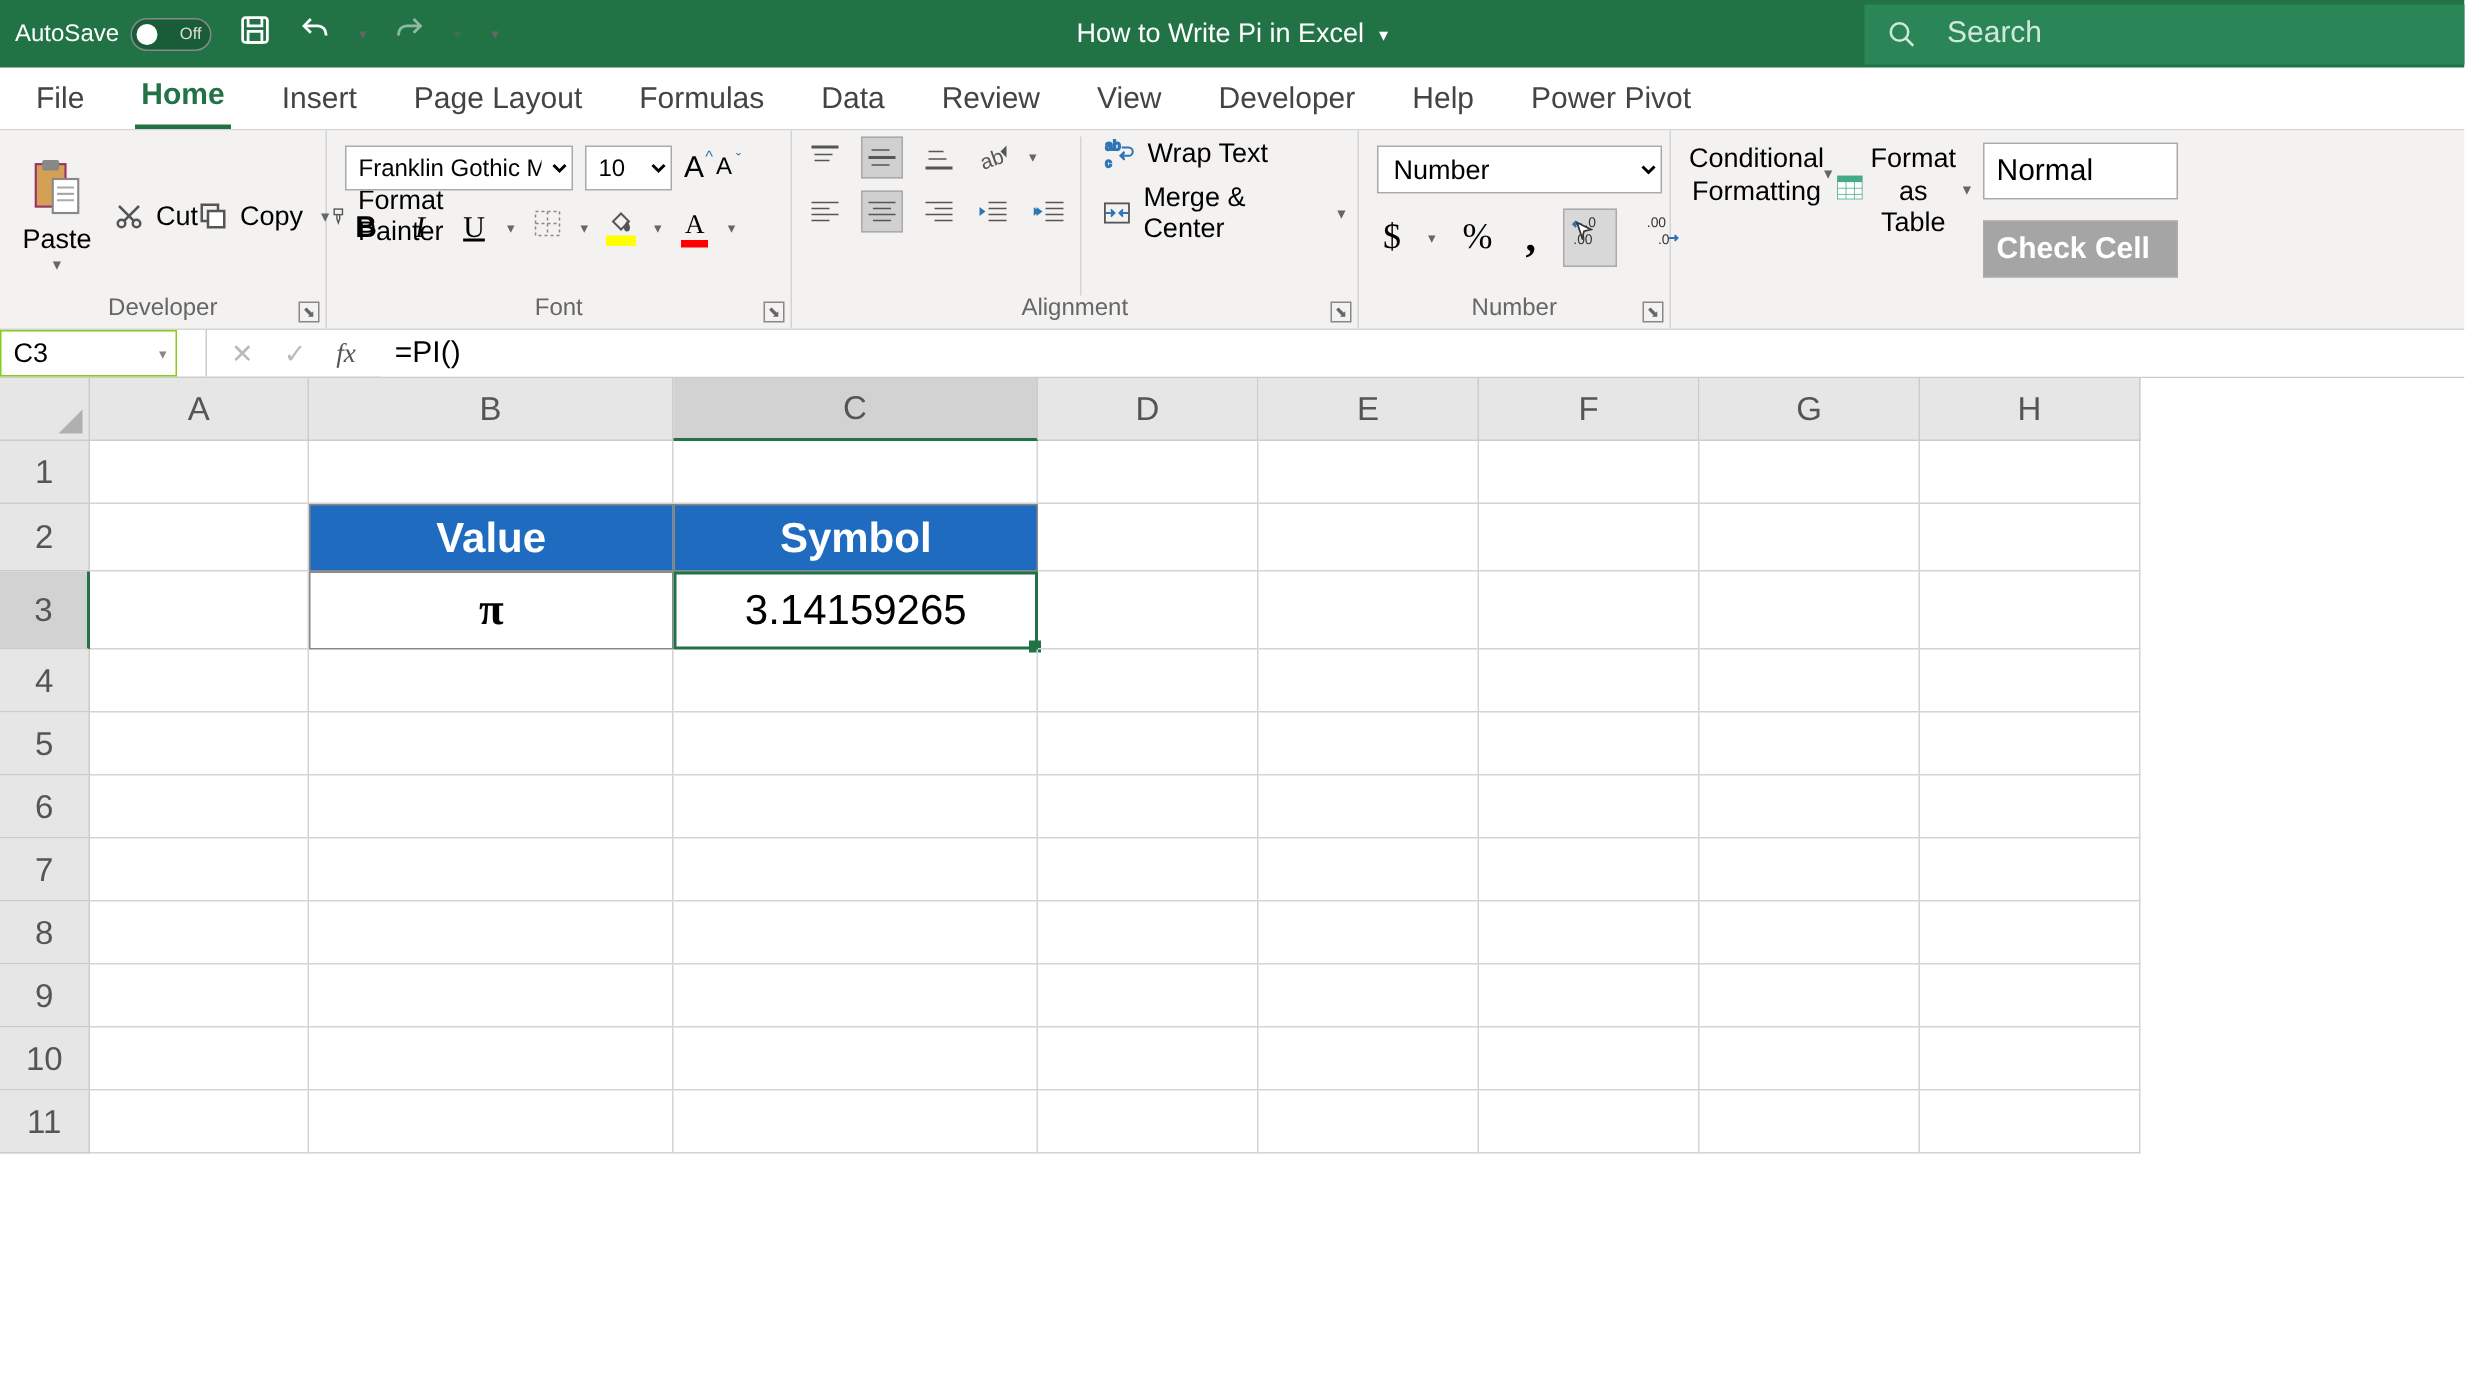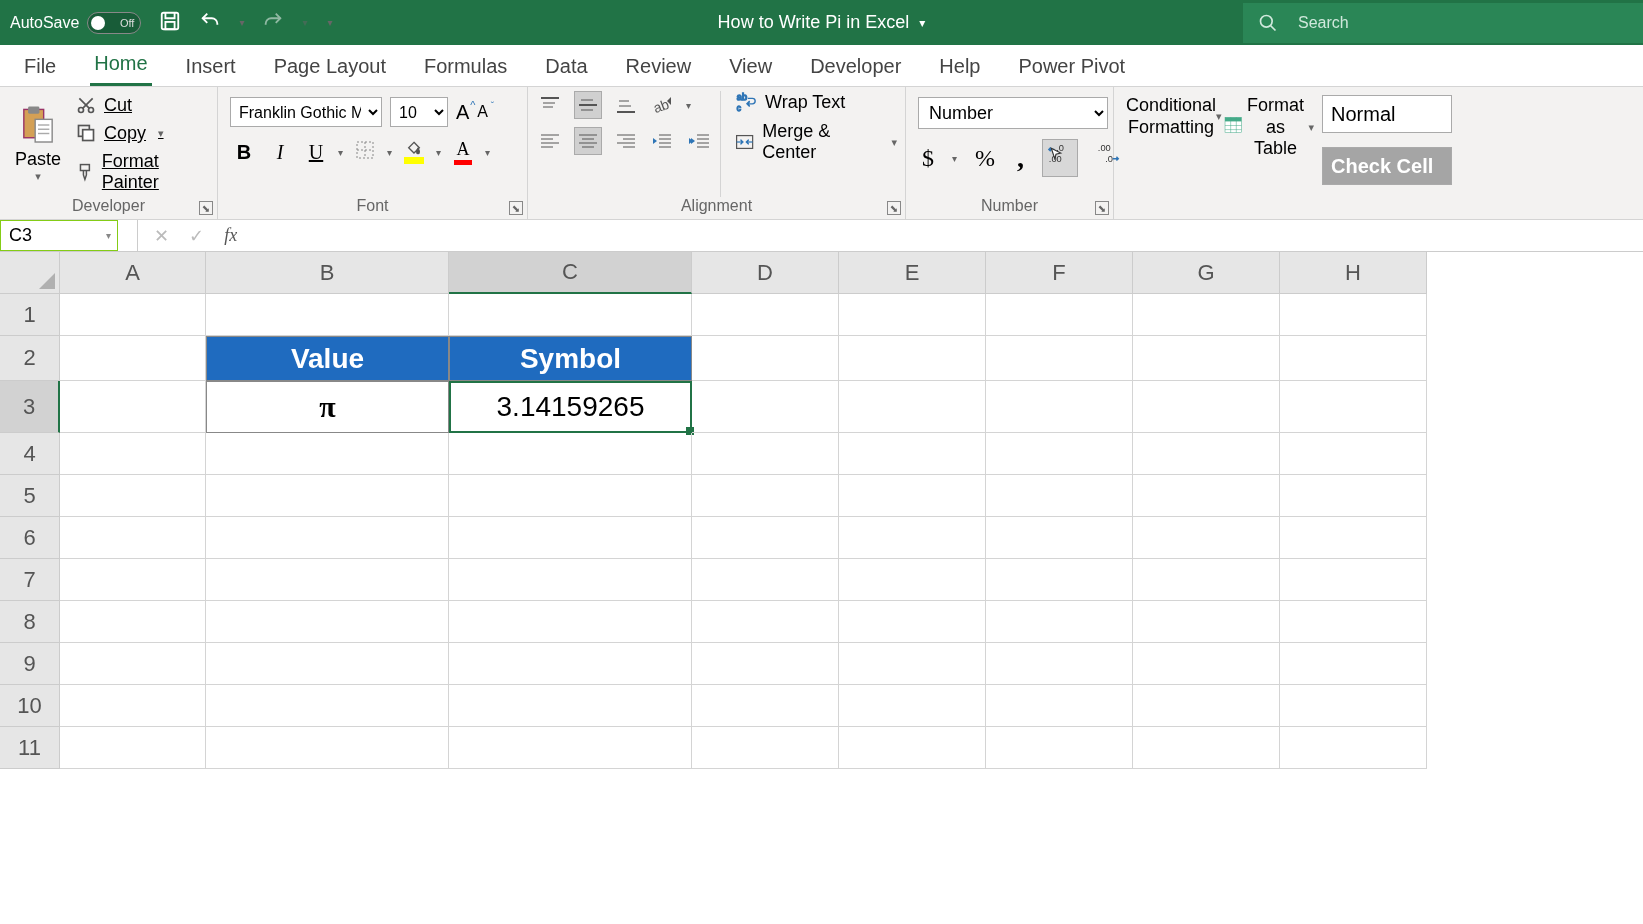--- a/index.html
+++ b/index.html
@@ -14,35 +14,35 @@
     .qat-icon { margin-left: 18px; cursor: pointer; }
     .qat-icon svg { stroke: #fff; fill: none; }
     .title-text { position: absolute; left: 50%; transform: translateX(-50%); font-size: 18px; display: flex; align-items: center; gap: 10px; }
     .title-text .chev { font-size: 12px; }
     .search-box { position: absolute; right: 0; width: 400px; height: 40px; background: #2a8656; display: flex; align-items: center; padding: 0 15px; color: #d0e8dc; }
     .search-box svg { stroke: #d0e8dc; margin-right: 20px; }
 
     
     .ribbon-tabs { height: 42px; display: flex; align-items: flex-end; padding-left: 20px; gap: 30px; border-bottom: 1px solid #d4d4d4; }
     .ribbon-tab { font-size: 20px; color: #444; padding: 6px 4px 8px 4px; cursor: pointer; }
-    .ribbon-tab.active { color: #217346; border-bottom: 3px solid #217346; font-weight: 400; }
+    .ribbon-tab.active { color: #217346; border-bottom: 3px solid #217346; font-weight: 700; }
 
     
     .ribbon { height: 133px; background: #f3f2f1; display: flex; border-bottom: 1px solid #d4d4d4; }
     .group { display: flex; flex-direction: column; justify-content: space-between; border-right: 1px solid #d4d4d4; padding: 4px 8px 2px 8px; position: relative; }
     .group-content { display: flex; flex: 1; }
     .group-label { text-align: center; font-size: 16px; color: #666; padding-bottom: 2px; }
     .launcher { position: absolute; right: 4px; bottom: 4px; width: 14px; height: 14px; border: 1px solid #888; display: flex; align-items: center; justify-content: center; font-size: 10px; color: #666; cursor: pointer; }
 
     
     .paste-large { display: flex; flex-direction: column; align-items: center; justify-content: center; width: 60px; }
     .paste-large svg { margin-bottom: 4px; }
     .paste-large .lbl { font-size: 18px; }
     .paste-large .chev { font-size: 11px; color: #666; }
-    .clipboard-right { display: flex; flex-direction: column; justify-content: space-around; padding-left: 8px; width: 140px; text-decoration: underline; }
+    .clipboard-right { display: flex; flex-direction: row; justify-content: space-around; padding-left: 8px; width: 140px; }
     .clip-item { display: flex; align-items: center; gap: 8px; font-size: 18px; cursor: pointer; }
     .clip-item .chev { font-size: 11px; color: #666; margin-left: 4px; }
 
     
     .font-rows { display: flex; flex-direction: column; gap: 12px; padding: 6px 4px; }
     .font-row { display: flex; align-items: center; gap: 8px; }
     .font-select { width: 152px; height: 30px; border: 1px solid #aaa; background: #fff; font-size: 16px; padding: 0 4px; }
     .size-select { width: 58px; height: 30px; border: 1px solid #aaa; background: #fff; font-size: 16px; padding: 0 4px; }
     .font-inc, .font-dec { font-size: 20px; cursor: pointer; position: relative; }
     .font-inc { color: #000; } .font-inc sup { color: #2e75b6; font-size: 11px; position: absolute; top: -2px; right: -6px; }
@@ -147,21 +147,21 @@
   <span class="qat-icon chev-sm" style="margin-left:20px">▾</span>
   <div class="title-text">
     <span>How to Write Pi in Excel</span>
     <span class="chev">▾</span>
   </div>
   <div class="search-box">
     <svg width="20" height="20" viewBox="0 0 24 24" fill="none" stroke-width="2">
         <circle cx="10" cy="10" r="7"></circle>
         <line x1="21" y1="21" x2="15" y2="15"></line>
       </svg>
-    <span style="font-size:16px">Search</span>
+    <span style="font-size:20px">Search</span>
   </div>
 </div>
 
 <div class="ribbon-tabs">
   <div class="ribbon-tab">File</div>
   <div class="ribbon-tab active">Home</div>
   <div class="ribbon-tab">Insert</div>
   <div class="ribbon-tab">Page Layout</div>
   <div class="ribbon-tab">Formulas</div>
   <div class="ribbon-tab">Data</div>
@@ -440,20 +440,21 @@
   <div class="name-box">
     <span>C3</span>
     <span class="chev">▾</span>
   </div>
   <div class="fb-sep"></div>
   <div class="fb-btns">
     <span style="font-size:18px">✕</span>
     <span style="font-size:18px">✓</span>
     <span class="fx">fx</span>
   </div>
+  <input class="formula-input" value="=PI()" style="">
 </div>
 
 <div class="sheet">
   <div class="col-headers">
     <div class="select-all"></div>
     <div class="col-header col-A">A</div>
     <div class="col-header col-B">B</div>
     <div class="col-header col-C active">C</div>
     <div class="col-header col-D">D</div>
     <div class="col-header col-E">E</div>

